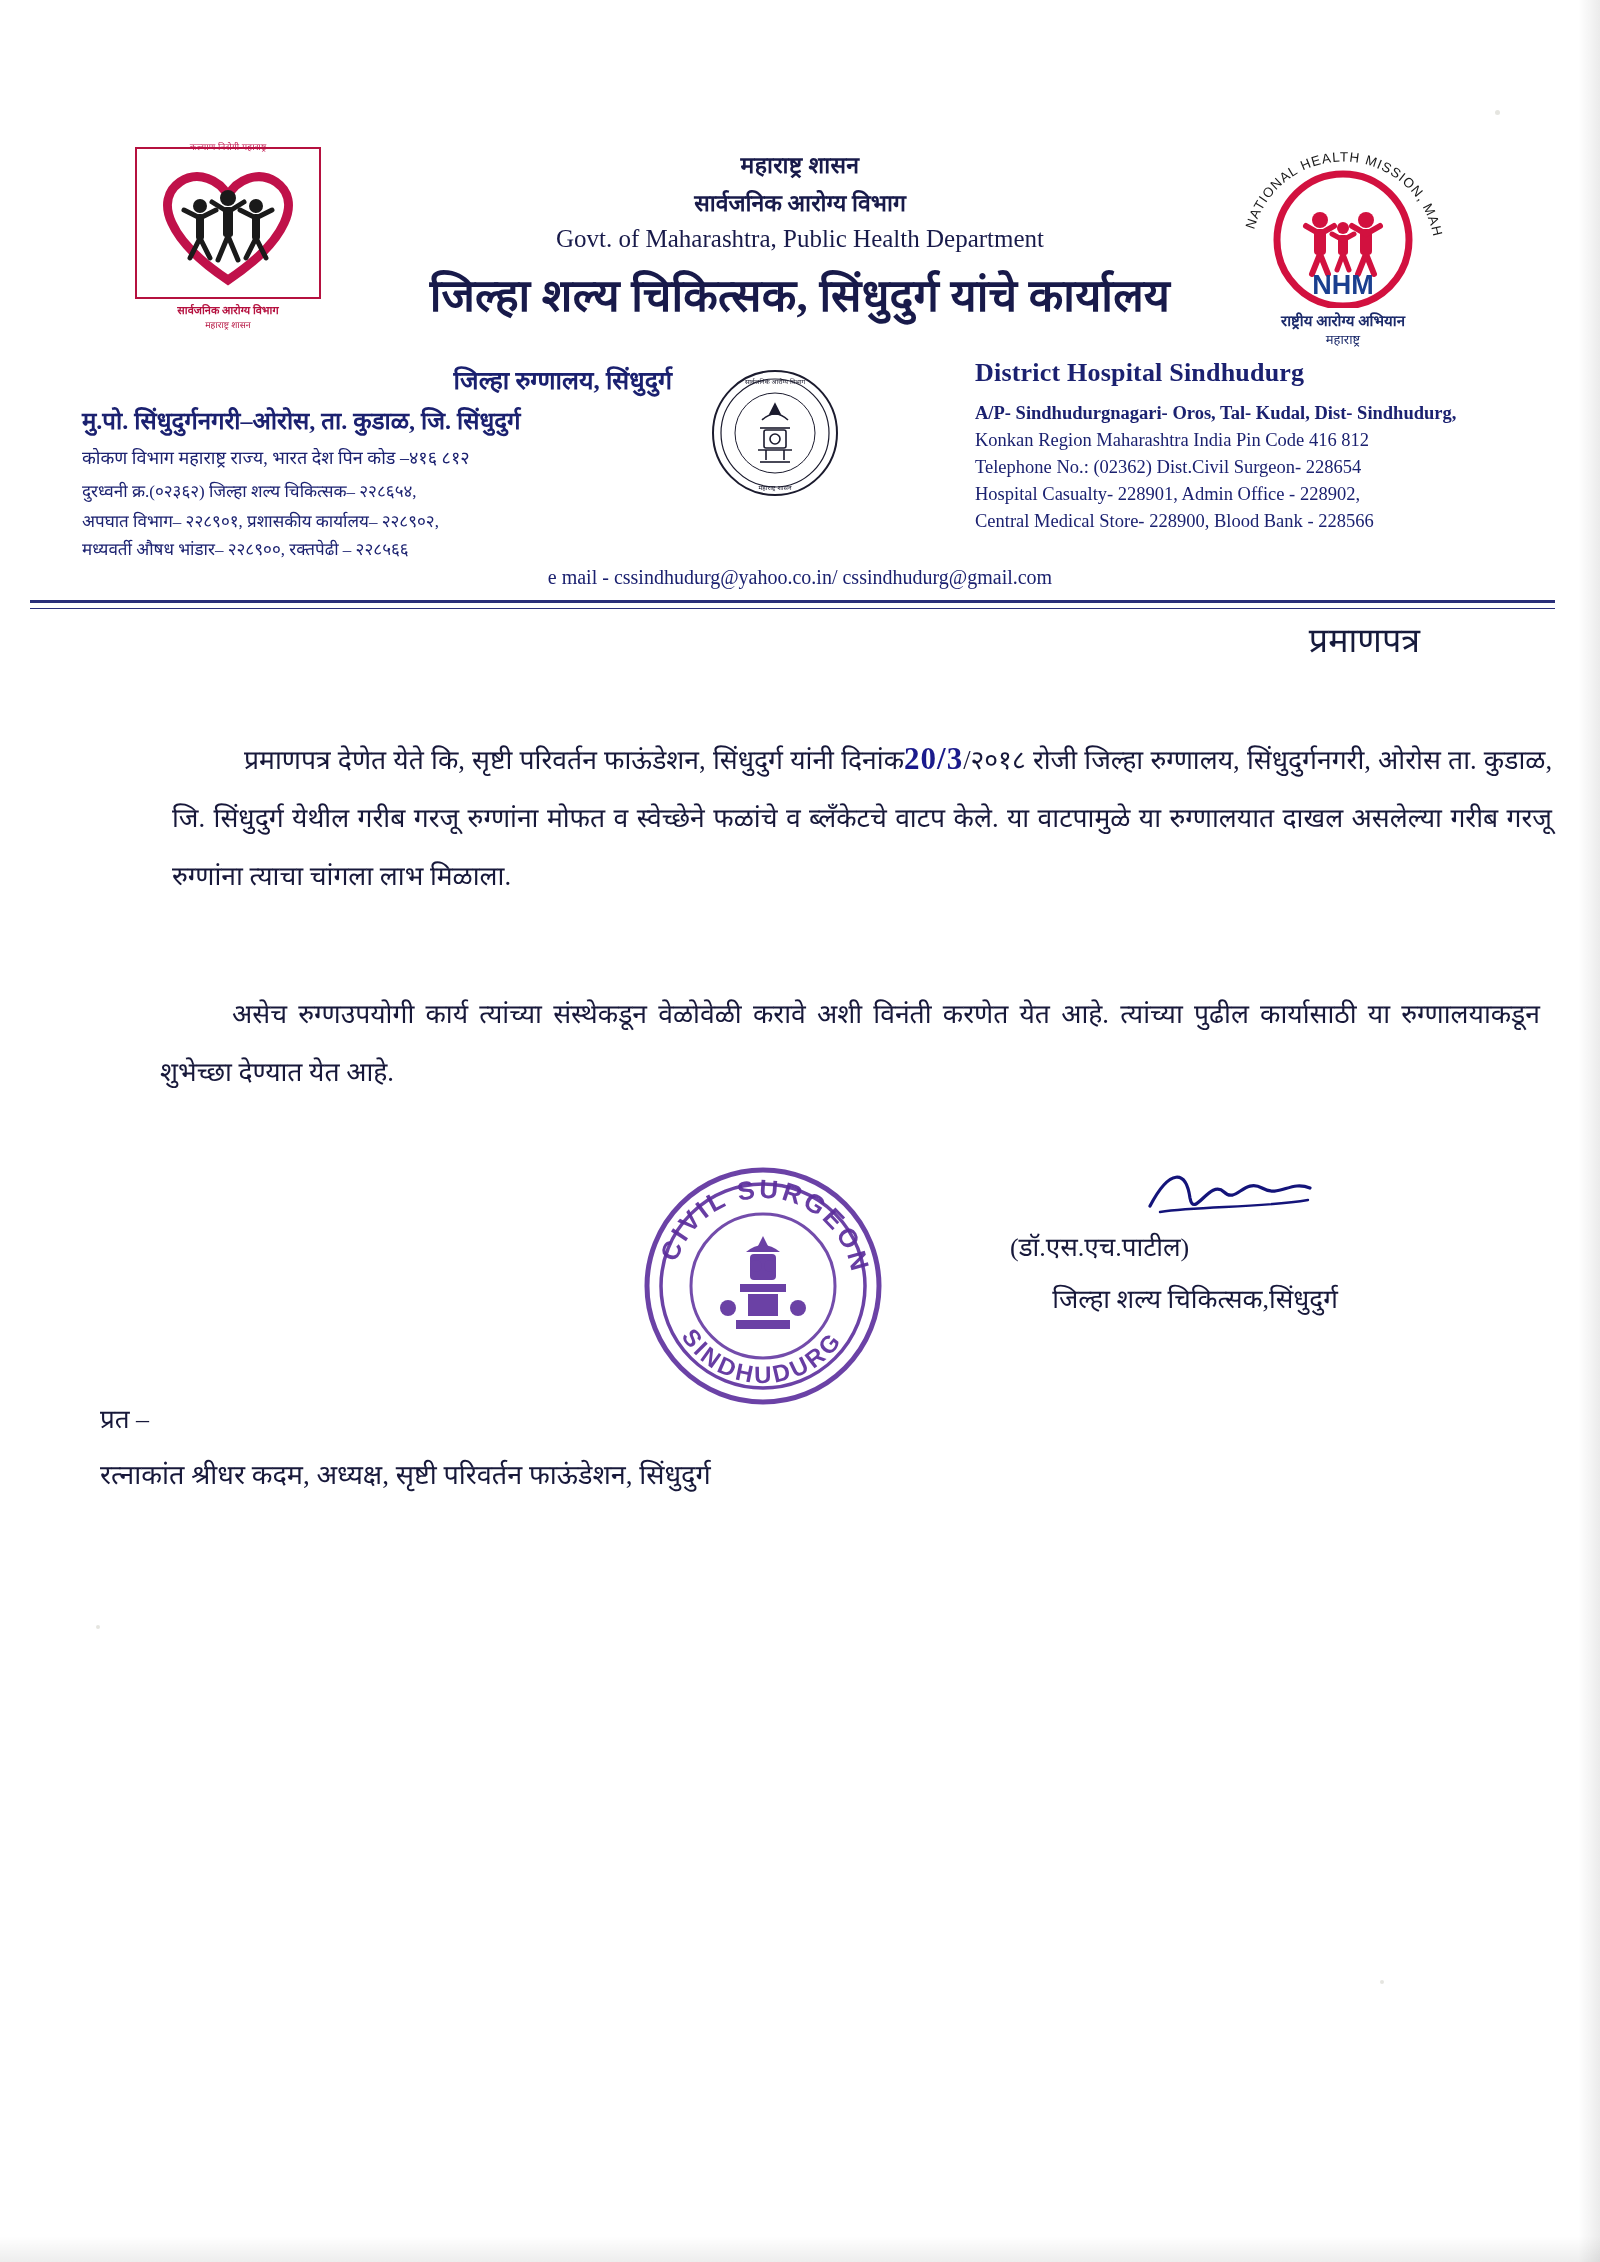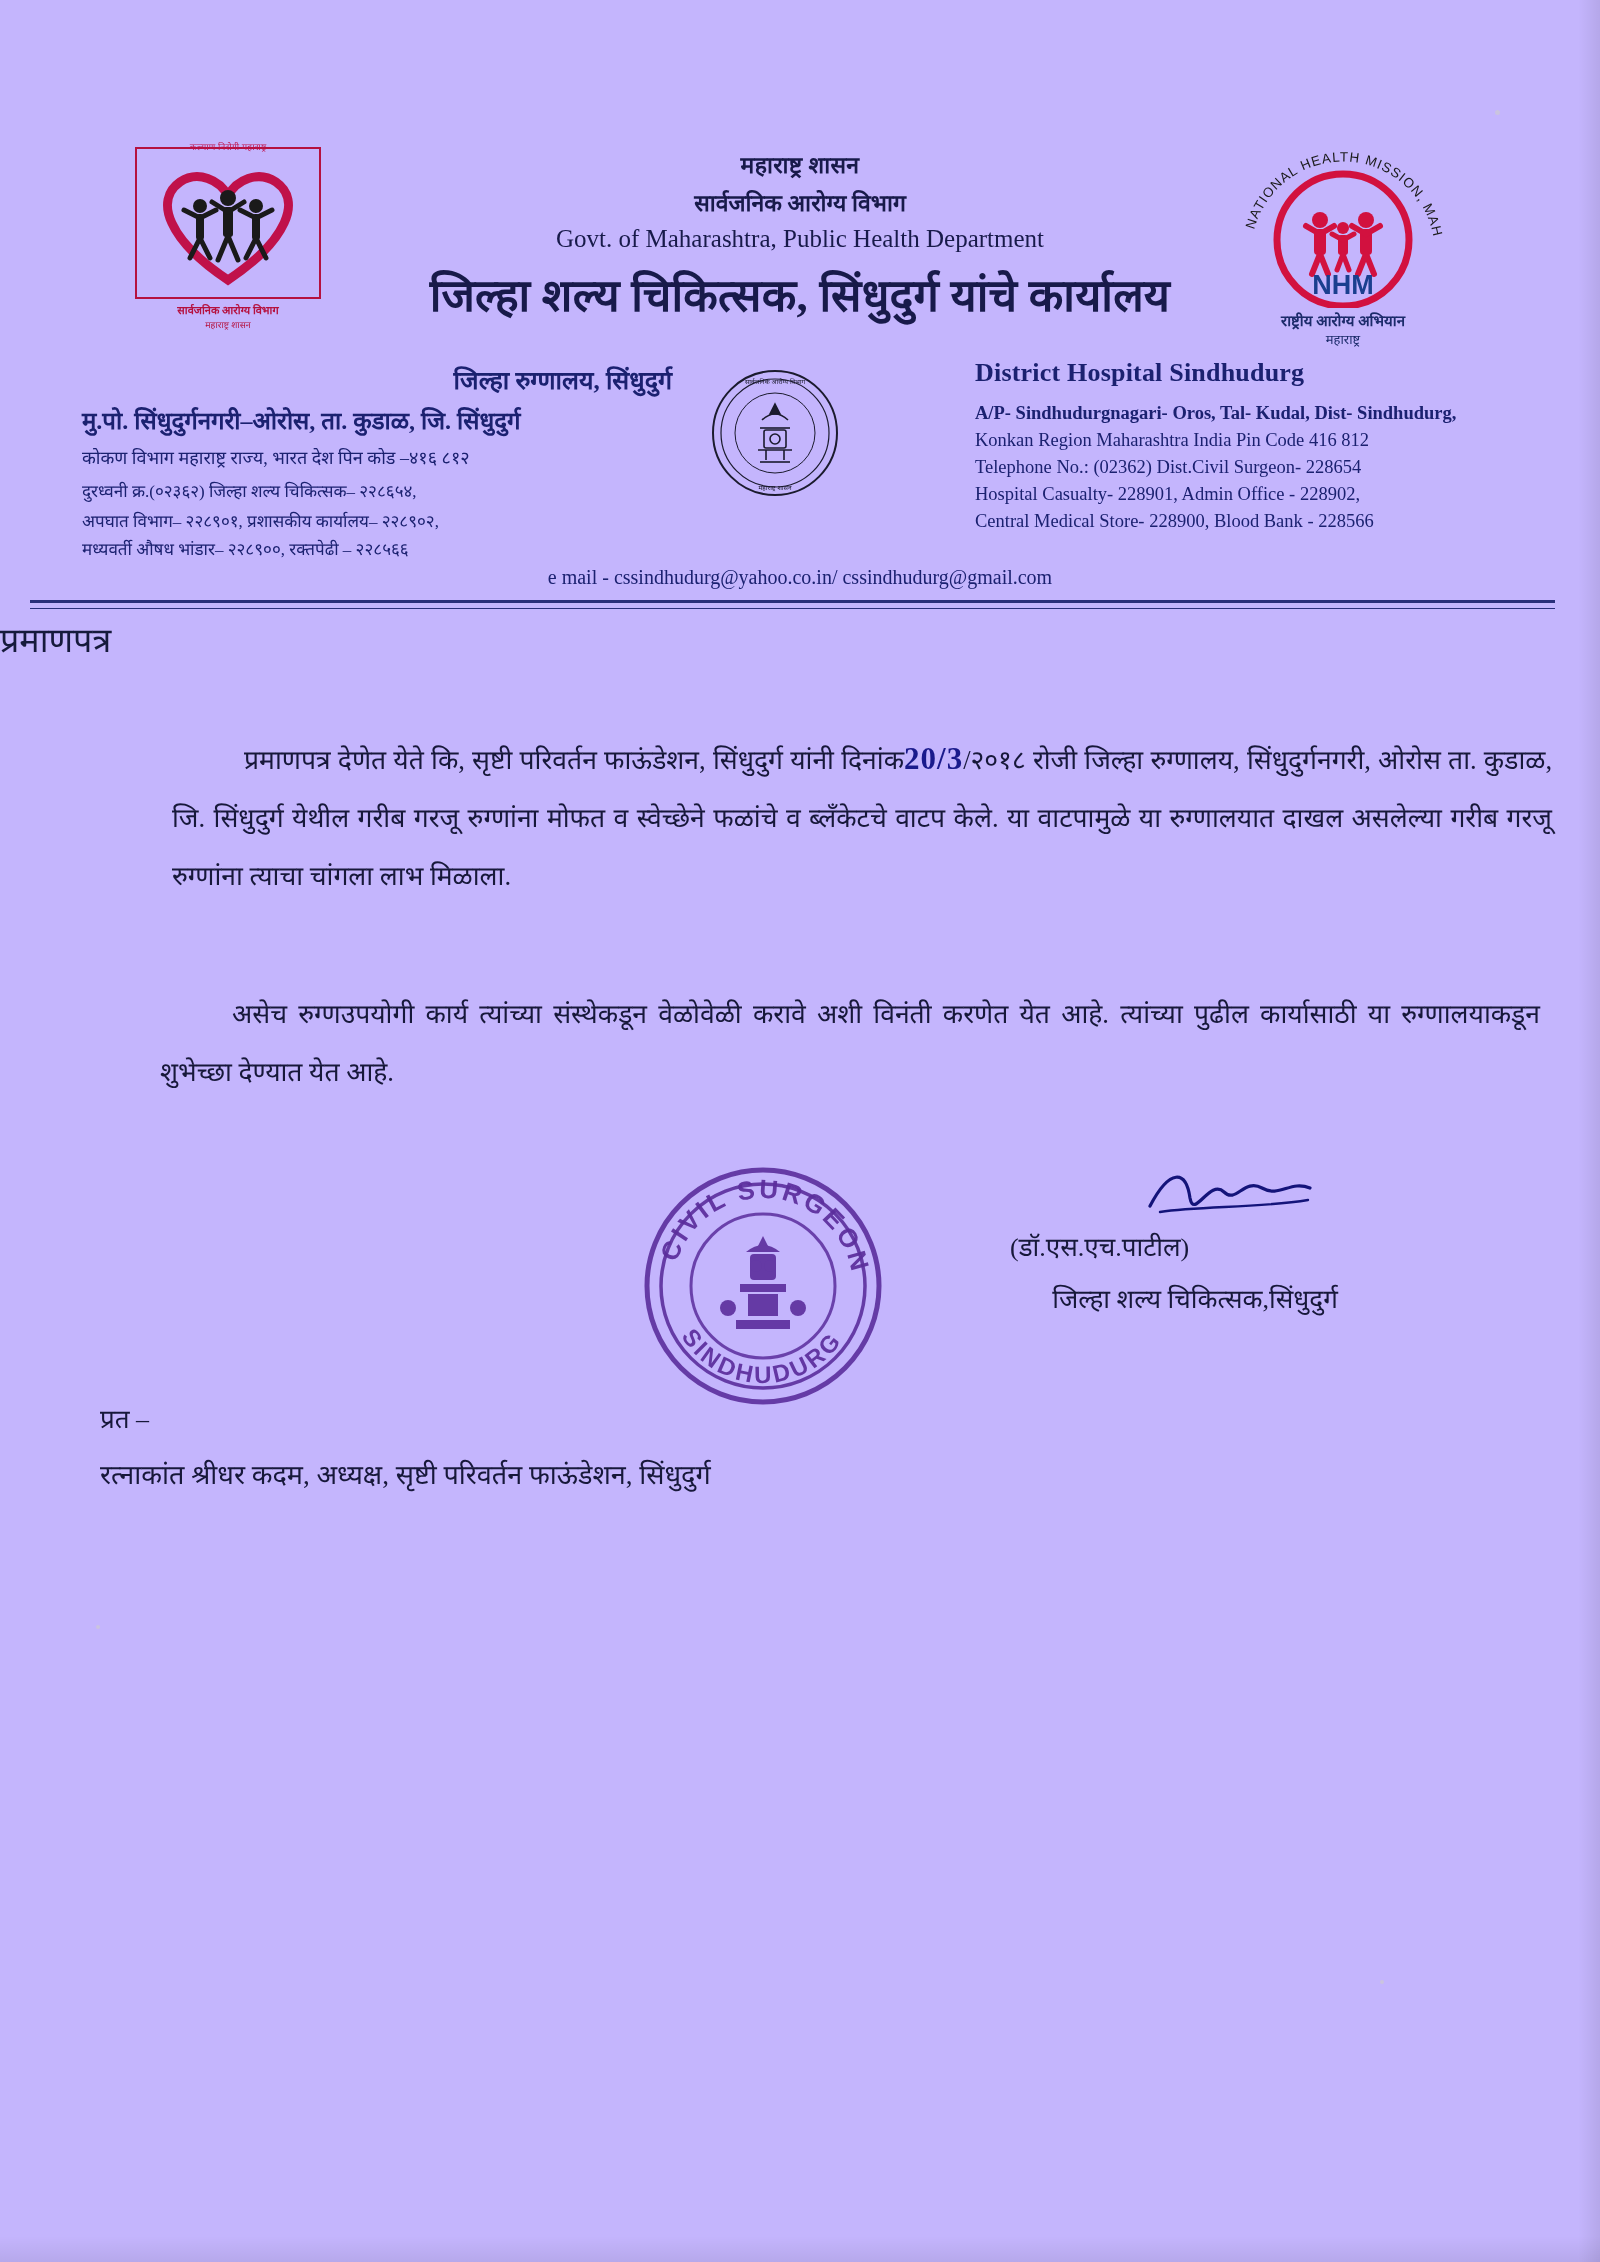--- a/index.html
+++ b/index.html
@@ -4,21 +4,21 @@
 <style>
   html, body {
     margin: 0;
     padding: 0;
     background: #f0efe9;
   }
   .page {
     position: relative;
     width: 1600px;
     height: 2262px;
-    background: #c4b5fd;
+    background: #ffffff;
     margin: 0 auto;
     overflow: hidden;
     font-family: "Liberation Serif", serif;
     color: #1b1b2e;
   }
   
   .scan-edge-right {
     position: absolute;
     top: 0; right: 0;
     width: 22px; height: 2262px;
@@ -138,23 +138,23 @@
     width: 1525px;
     height: 2px;
     background: #2a2f7a;
   }
   .rule.r-a { top: 600px; height: 3px; }
   .rule.r-b { top: 608px; height: 1px; }
 
   
   .doc-title {
     position: absolute;
-    left: 0; top: 616px;
+    left: 8px; top: 616px;
     width: 1412px;
-    text-align: left;
+    text-align: right;
     font-size: 34px;
     color: #161a3c;
   }
   .body-text {
     position: absolute;
     left: 160px;
     width: 1380px;
     font-size: 26.5px;
     line-height: 58px;
     color: #17183a;

